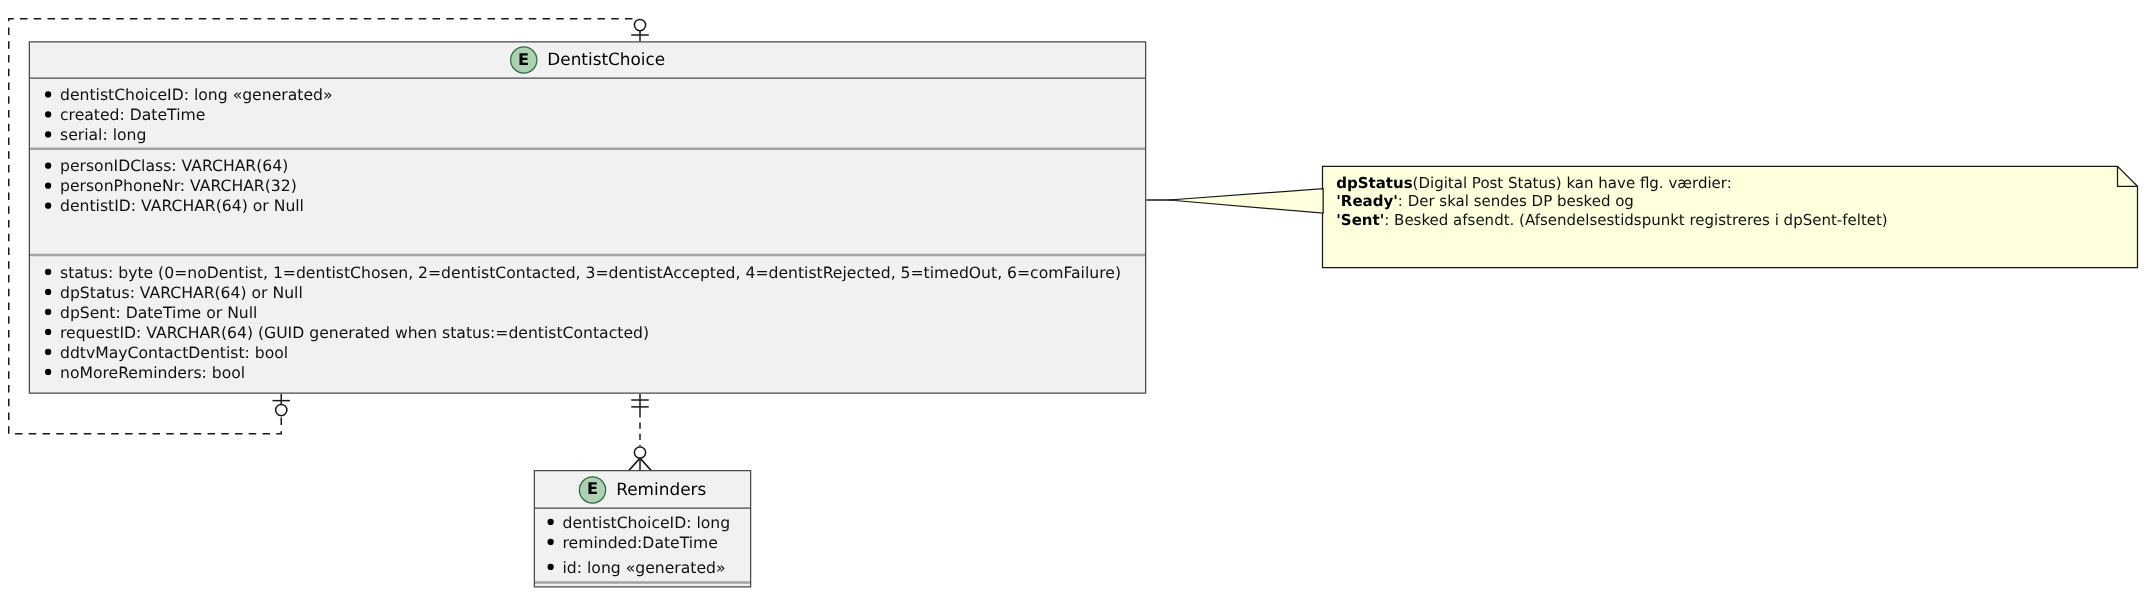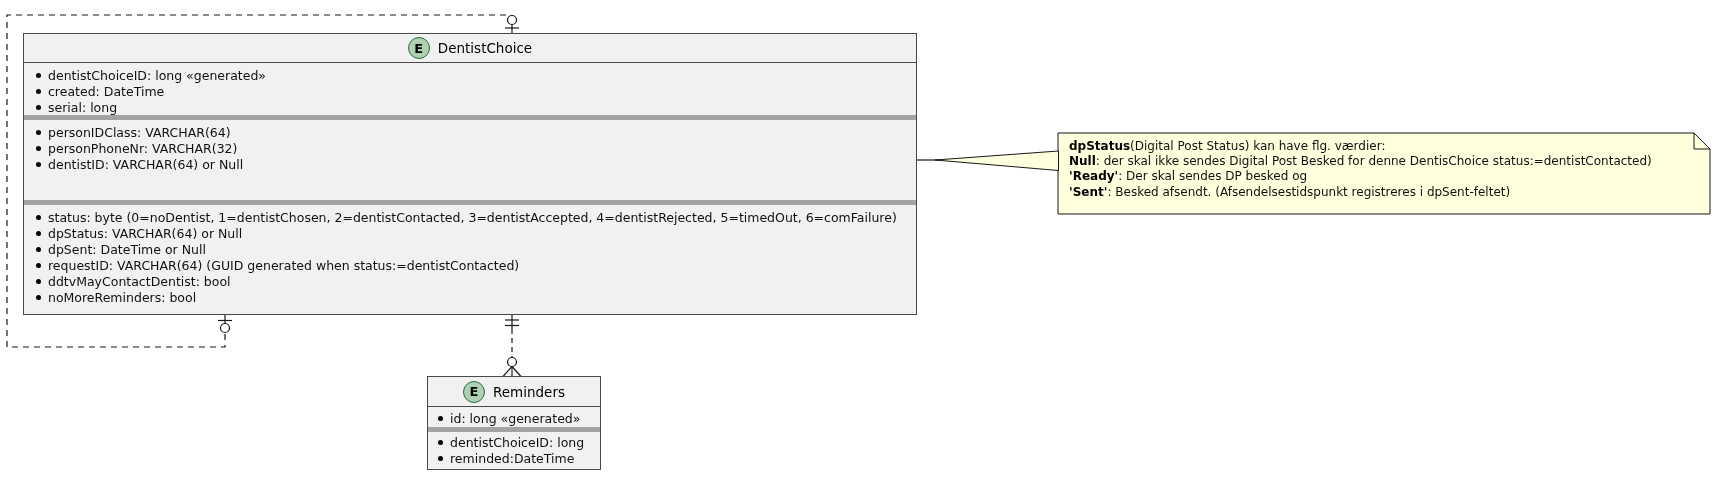--- a/index.html
+++ b/index.html
@@ -19,21 +19,21 @@
     display:flex; align-items:center; justify-content:center;
     border-bottom:1px solid #4a4a4a; font-size:13.5px; color:#000;
   }
   .spot {
     width:22px; height:22px; border-radius:50%;
     background:#ADD1B2; border:1px solid #2d6b3d;
     display:flex; align-items:center; justify-content:center;
     font-weight:bold; font-size:13px; color:#000;
     margin-right:8px; flex:none;
   }
-  .sec { border-bottom:5px solid #a3a3a3; padding:4px 12px; overflow:hidden; }
+  .sec { border-bottom:2px solid #a3a3a3; padding:4px 12px; overflow:hidden; }
   .sec.last { border-bottom:none; }
   .row {
     display:flex; align-items:center; height:16px; white-space:nowrap;
     font-size:12.5px; color:#101010;
   }
   .dot {
     width:5px; height:5px; border-radius:50%; background:#000;
     display:inline-block; margin-right:7px; flex:none;
   }
 
@@ -166,38 +166,37 @@
           <span>noMoreReminders: bool</span>
         </div>
     </div>
   </div>
 
   <div class="entity" id="reminders">
     <div class="entity-header">
       <span class="spot">E</span>
       <span>Reminders</span>
     </div>
+    <div class="sec sec2 last">
+      <div class="row">
+          <span class="dot"></span>
+          <span>dentistChoiceID: long</span>
+        </div>
+      <div class="row">
+          <span class="dot"></span>
+          <span>reminded:DateTime</span>
+        </div>
+    </div>
     <div class="sec sec1">
       <div class="row">
           <span class="dot"></span>
           <span>id: long «generated»</span>
-        </div>
-    </div>
-    <div class="sec sec2 last">
-      <div class="row">
-          <span class="dot"></span>
-          <span>dentistChoiceID: long</span>
-        </div>
-      <div class="row">
-          <span class="dot"></span>
-          <span>reminded:DateTime</span>
         </div>
     </div>
   </div>
 
   <div class="note-text">
     <div class="nline"><b>dpStatus</b><span>(Digital Post Status) kan have flg. værdier:</span></div>
-    <div class="nline"><b>Null</b><span>: der skal ikke sendes Digital Post Besked for denne DentisChoice status:=dentistContacted)</span></div>
     <div class="nline"><b>'Ready'</b><span>: Der skal sendes DP besked og</span></div>
     <div class="nline"><b>'Sent'</b><span>: Besked afsendt. (Afsendelsestidspunkt registreres i dpSent-feltet)</span></div>
   </div>
 
 </div>
 
 </body></html>

